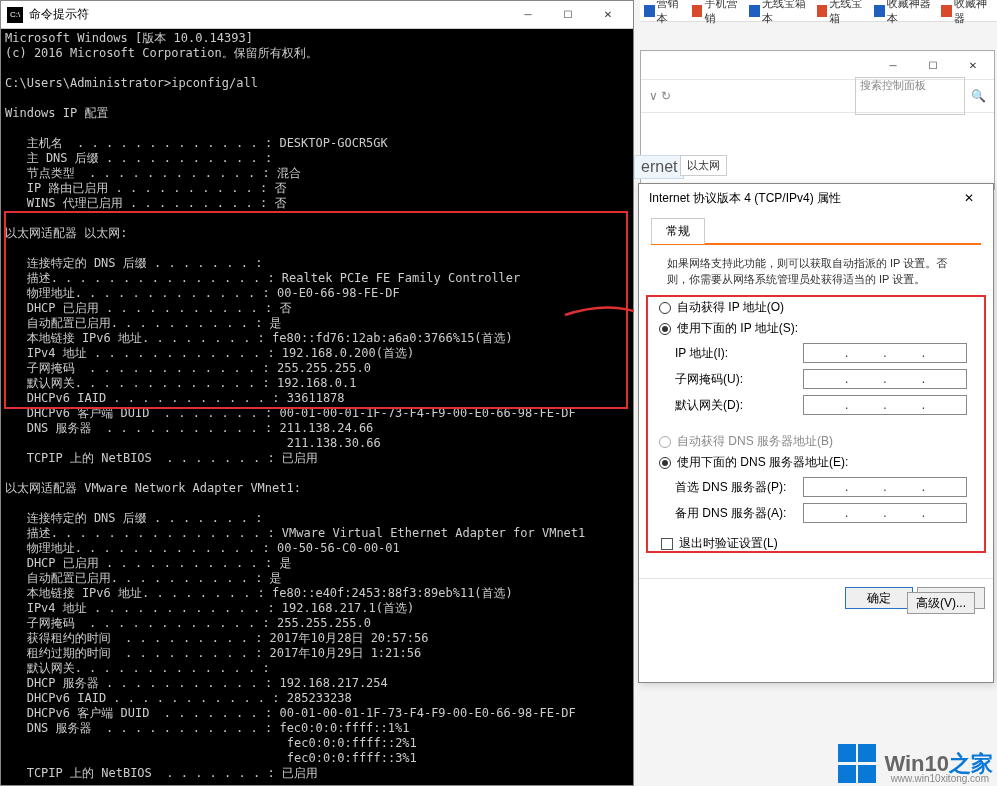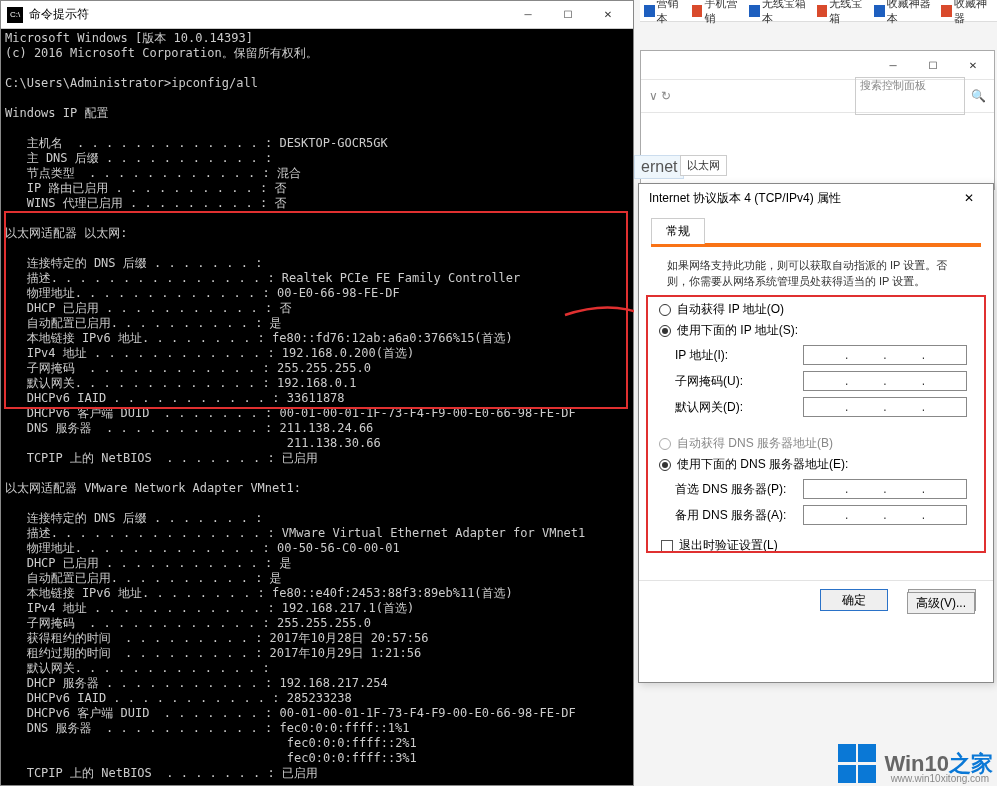--- a/index.html
+++ b/index.html
@@ -27,37 +27,37 @@
 .back-win .titlebar { height: 28px; display: flex; align-items: center; justify-content: flex-end; padding: 0 8px; gap: 14px; }
 .back-win .toolbar { height: 34px; border-top: 1px solid #e5e5e5; border-bottom: 1px solid #e5e5e5; display: flex; align-items: center; padding: 0 8px; gap: 6px; }
 .back-win .search { width: 110px; height: 38px; border: 1px solid #ccc; padding: 0 4px; font-size: 11px; color: #888; }
 
 
 .dialog { position: absolute; left: 638px; top: 183px; width: 356px; height: 500px; background: #fff; border: 1px solid #888; box-shadow: 2px 2px 8px rgba(0,0,0,0.15); }
 .dlg-title { height: 28px; display: flex; align-items: center; padding: 0 10px; font-size: 12px; }
 .dlg-title .title-text { flex: 1; }
 .dlg-close { width: 28px; height: 20px; display: flex; align-items: center; justify-content: center; cursor: pointer; }
 .dlg-body { padding: 6px 12px 8px; }
-.tab-strip { display: flex; border-bottom: 4px solid #f97316; }
+.tab-strip { display: flex; border-bottom: 2px solid #f97316; }
 .tab { padding: 4px 14px; font-size: 12px; border: 1px solid #ccc; border-bottom: none; margin-bottom: -1px; background: #fff; }
 .desc { font-size: 11px; color: #333; margin: 10px 16px 12px; line-height: 16px; }
 .radio-row { display: flex; align-items: center; gap: 6px; margin: 4px 8px; font-size: 12px; }
 .radio { width: 12px; height: 12px; border: 1px solid #333; border-radius: 50%; display: inline-block; position: relative; }
 .radio.sel::after { content: ""; position: absolute; width: 6px; height: 6px; background: #333; border-radius: 50%; left: 2px; top: 2px; }
 .radio.dis { border-color: #aaa; }
 .radio-row.dis { color: #888; }
 .field-row { display: flex; align-items: center; margin: 6px 4px 6px 24px; font-size: 12px; }
 .field-row label { width: 128px; }
 .ip-input { width: 164px; height: 20px; border: 1px solid #888; display: flex; align-items: center; justify-content: space-evenly; padding: 0 6px; color: #888; font-size: 12px; }
 .ip-input span { color: #333; }
 .hl-red { position: absolute; left: 646px; top: 295px; width: 340px; height: 258px; border: 2px solid #e03030; pointer-events: none; }
 .sep { height: 8px; }
 .check-row { display: flex; align-items: center; gap: 6px; margin: 12px 10px; font-size: 12px; }
 .checkbox { width: 12px; height: 12px; border: 1px solid #555; display: inline-block; }
-.btn-row { display: flex; justify-content: flex-end; gap: 20px; padding: 8px 17px; border-top: 1px solid #e3e3e3; margin-top: 6px; }
+.btn-row { display: flex; justify-content: flex-end; gap: 4px; padding: 8px 8px; border-top: 1px solid #e3e3e3; margin-top: 6px; }
 .btn { min-width: 68px; height: 22px; border: 1px solid #999; background: #efefef; font-size: 12px; display: flex; align-items: center; justify-content: center; cursor: pointer; }
 .btn.primary { border: 1px solid #2a72c8; }
 .adv-btn { position: absolute; right: 18px; bottom: 68px; }
 
 
 .watermark { position: absolute; right: 4px; bottom: 2px; display: flex; align-items: center; gap: 6px; }
 .wm-logo { width: 40px; height: 40px; display: flex; flex-wrap: wrap; gap: 2px; }
 .wm-logo div { width: 18px; height: 18px; background: #0a78d6; }
 .wm-text { font-size: 22px; font-weight: bold; }
 .wm-text .gray { color: #666; }

